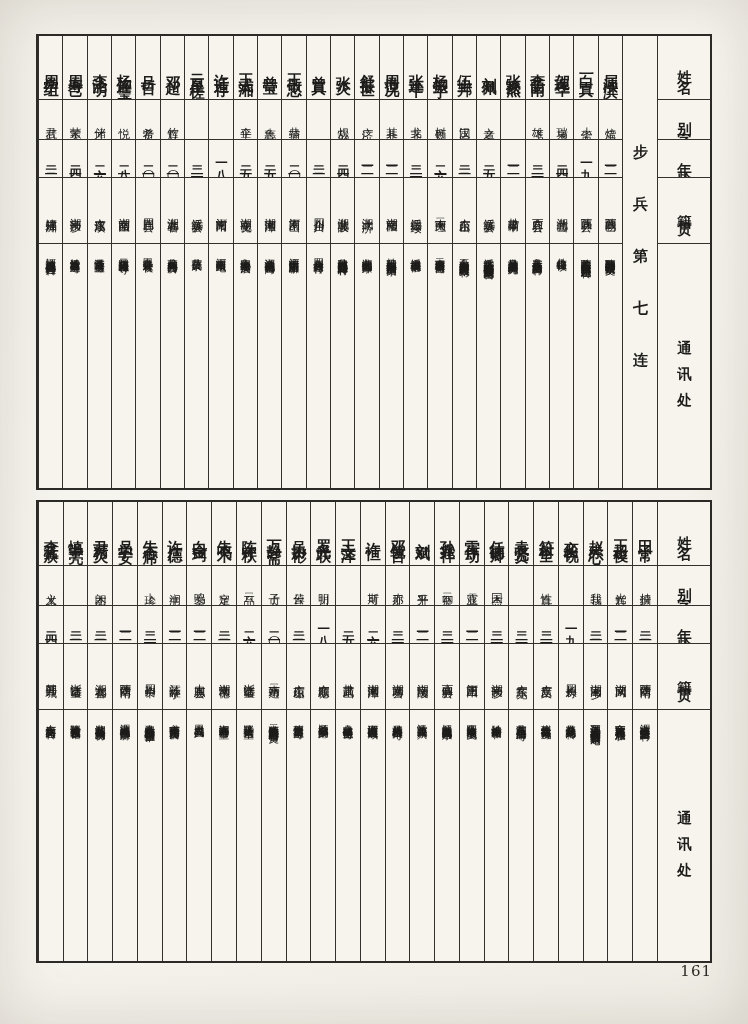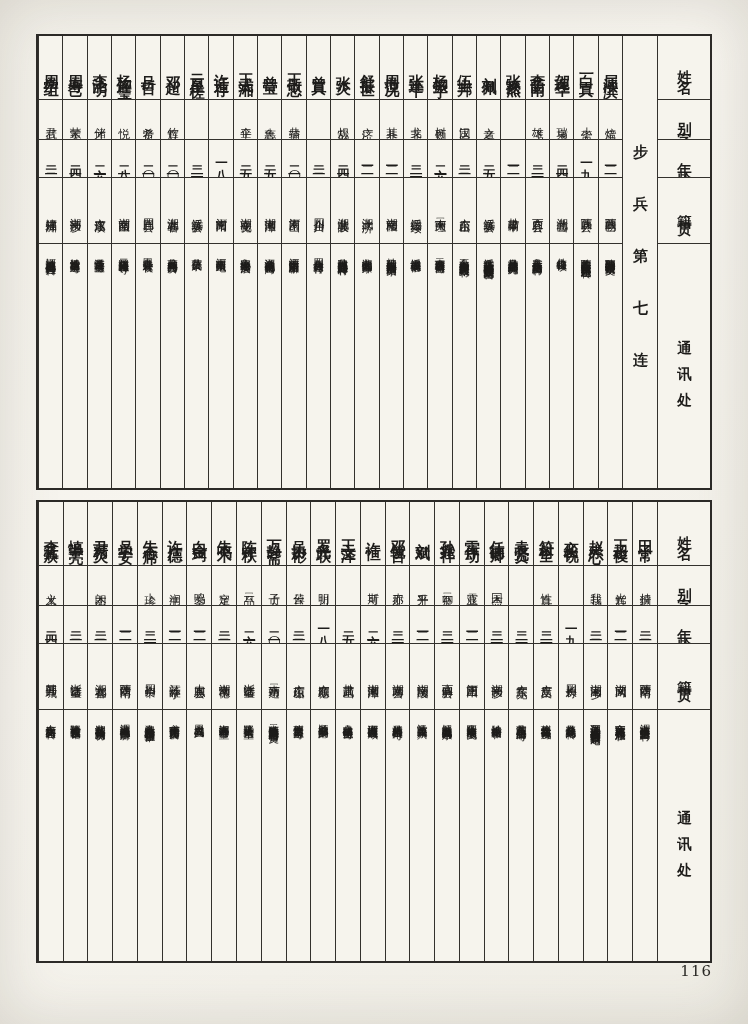--- a/index.html
+++ b/index.html
@@ -917,14 +917,14 @@
           <div class="cell r-native c-native">
             <span class="vtext">韩国开城</span>
           </div>
           <div class="cell r-addr c-addr">
             <span class="vtext">广东大学文科崔园转</span>
           </div>
         </div>
       </div>
   </div>
 
-  <div class="page-number">116</div>
+  <div class="page-number">161</div>
 </div>
 
 </body></html>

